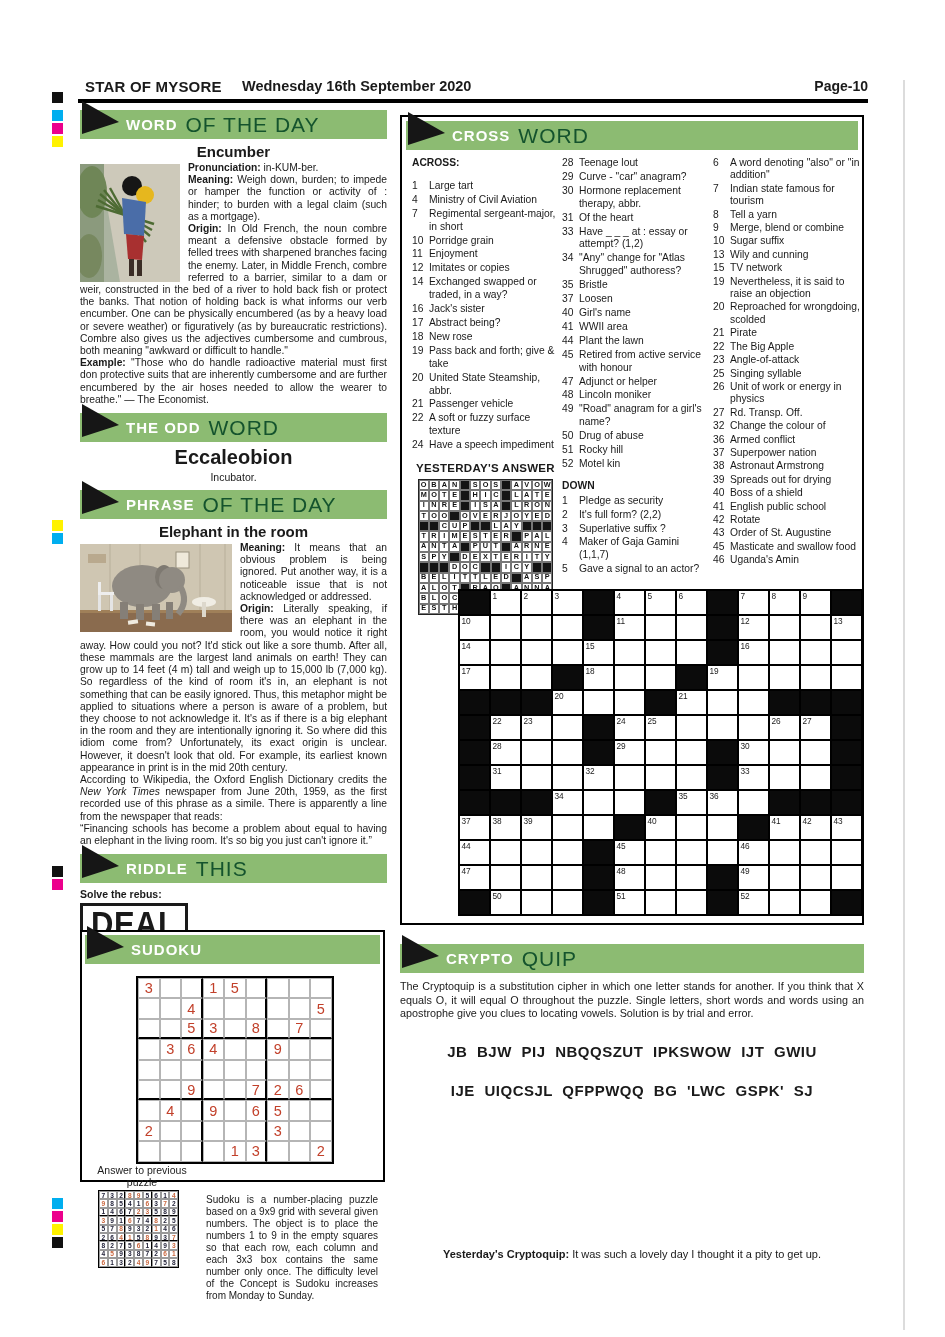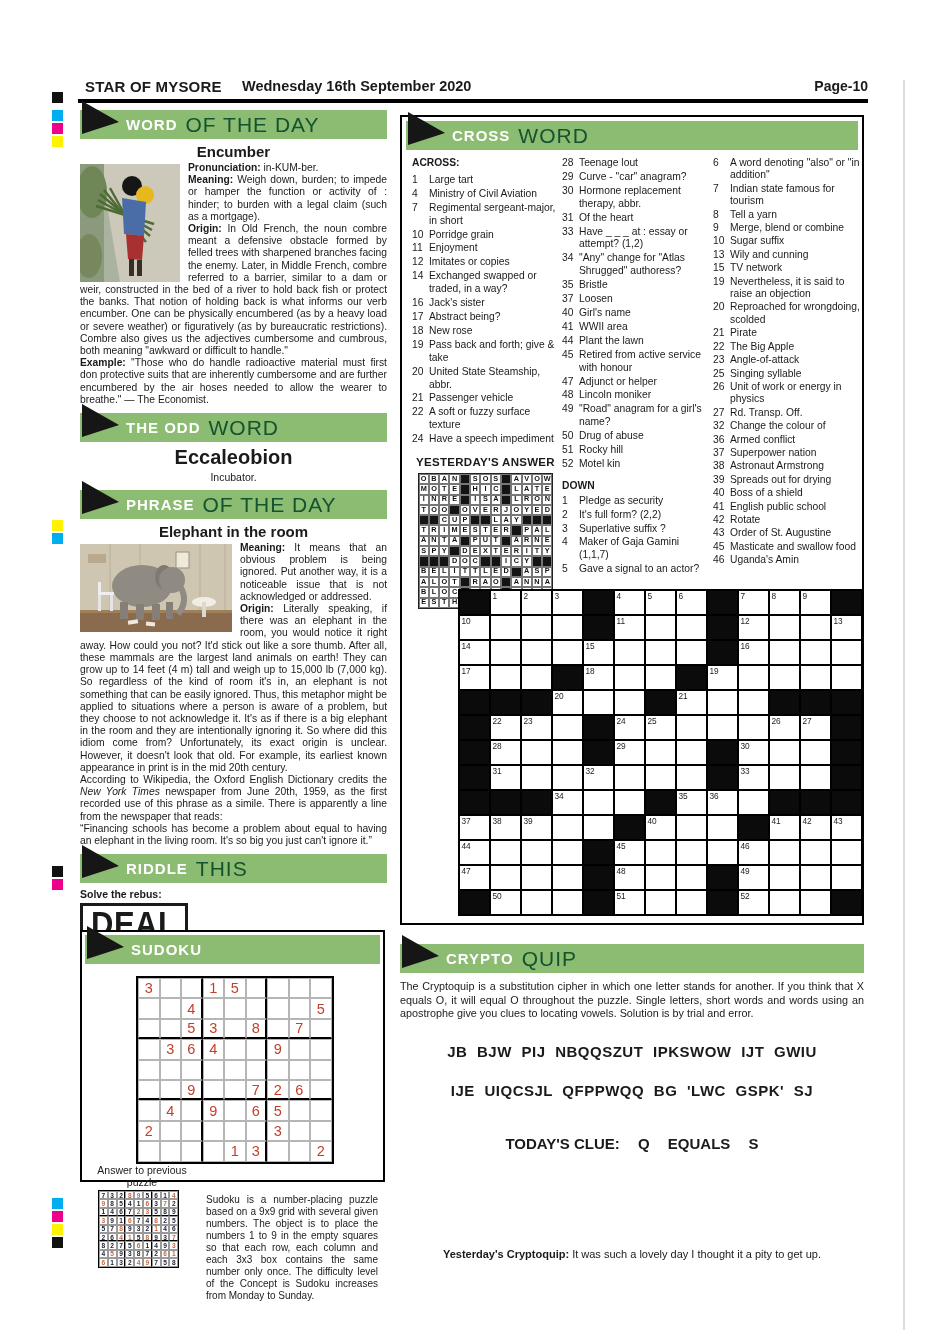--- a/index.html
+++ b/index.html
@@ -41,21 +41,21 @@
   .agrid{position:absolute;left:16px;top:258px;display:grid;grid-template-columns:repeat(9,8.8px);grid-auto-rows:8.4px;border:1.2px solid #000;background:#fff;}
   .ac{border:.4px solid #9a9a9a;display:flex;align-items:center;justify-content:center;font-size:6.6px;font-weight:bold;color:#23233a;background:#fff;box-sizing:border-box;}
   .ac.gv{color:#c9663d;}
   .ac.br{border-right:1.1px solid #000;}.ac.bb{border-bottom:1.1px solid #000;}
   .sdesc{position:absolute;left:124px;top:234px;width:172px;font-size:10px;line-height:12px;text-align:justify;margin-top:28px;}
   
   .cwbox{position:absolute;left:400px;top:115px;width:464px;height:810px;border:2px solid #000;background:#fff;box-sizing:border-box;}
   .cwbox .bar{margin:4px;}
   .ccol{position:absolute;top:40px;width:147px;font-size:10.3px;line-height:12.9px;}
   .ccol1{left:10px;}.ccol2{left:160px;}.ccol3{left:311px;line-height:12.4px;}
-  .clhead{font-weight:bold;margin-bottom:4px;}
+  .clhead{font-weight:bold;margin-bottom:10px;}
   .clue{display:flex;margin-bottom:1px;}
   .cn{width:17px;flex:none;}
   .ct{flex:1;}
   .downhead{font-weight:bold;margin:9px 0 2px;}
   .ylabel{font-weight:bold;font-size:11.5px;text-align:center;margin-top:10px;letter-spacing:.3px;}
   .ygrid{display:grid;grid-template-columns:repeat(13,10.3px);grid-auto-rows:10.3px;border:1.2px solid #222;width:fit-content;margin:4px auto 0;background:#fff;}
   .ygc{border:.5px solid #777;display:flex;align-items:center;justify-content:center;font-size:7.3px;font-weight:bold;color:#111;background:#fff;box-sizing:border-box;}
   .ygc.blk{background:#141414;}
   .cwgrid{position:absolute;left:56px;top:472px;display:grid;grid-template-columns:repeat(13,31px);grid-auto-rows:25px;border:1.5px solid #000;background:#fff;}
   .cwc{border:1px solid #000;position:relative;background:#fff;box-sizing:border-box;}
@@ -1127,25 +1127,19 @@
     <div class="bar">
       <svg class="tri" width="40" height="36">
           <polygon points="0,0 37,21 0,33" fill="#161616"></polygon>
         </svg>
       <b class="tag">CRYPTO</b>
       <span class="tagrest">QUIP</span>
     </div>
     <div class="cintro">The Cryptoquip is a substitution cipher in which one letter stands for another.  If you think that X equals O, it will equal O throughout the puzzle.  Single letters, short words and words using an apostrophe give you clues to locating vowels. Solution is by trial and error.</div>
     <div class="cipher">JB BJW PIJ NBQQSZUT IPKSWOW IJT GWIU</div>
     <div class="cipher">IJE UIQCSJL QFPPWQQ BG 'LWC GSPK' SJ</div>
-    <div class="cclue">
-      <span>TODAY'S  CLUE:</span>
-      <span>Q</span>
-      <span>EQUALS</span>
-      <span>S</span>
-    </div>
   </div>
   <div class="cyday">
     <b>Yesterday's Cryptoquip:</b>
     <span>It was such a lovely day I thought it a pity to get up.</span>
   </div>
 
 </div>
 
 </body></html>

